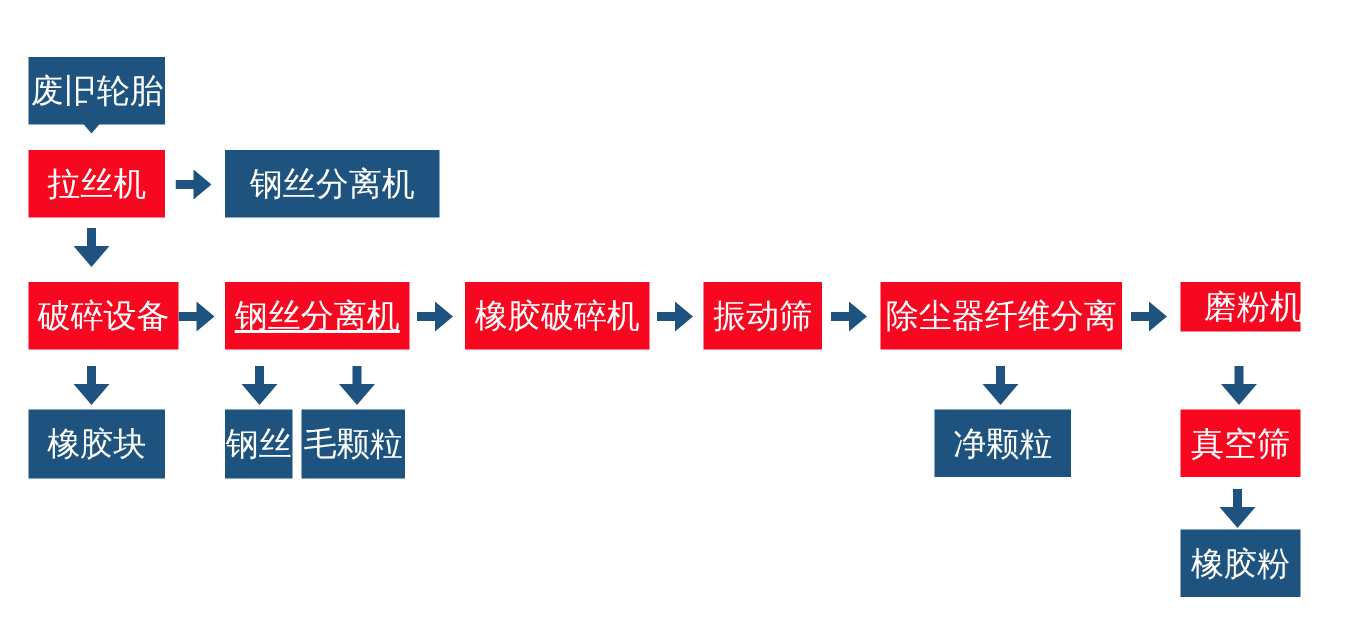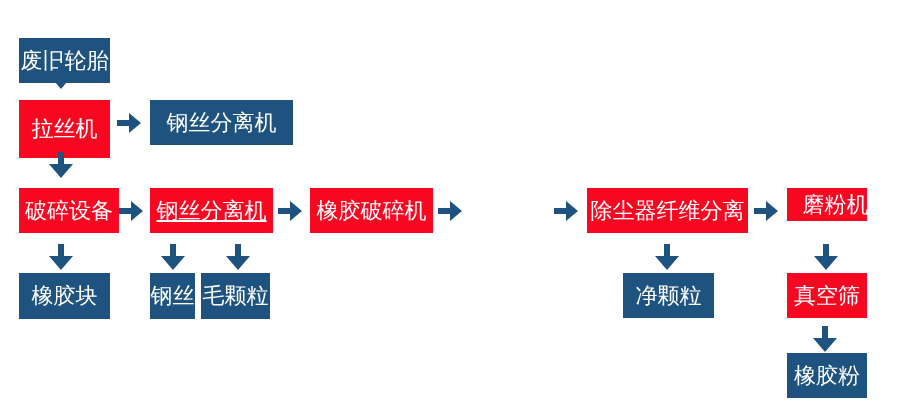--- a/index.html
+++ b/index.html
@@ -43,34 +43,37 @@
   }
   .arrow path { fill: var(--arrow); }
 </style>
 </head>
 <body>
 
 <div id="canvas">
     <div class="node material" style="left: 19px; top: 14px; width: 91px; height: 45px; margin-top: 24px;">
       <span>废旧轮胎</span>
     </div>
-    <div class="node machine" style="left: 19px; top: 100px; width: 91px; height: 58px;">
+    <div class="node machine" style="left: 19px; top: 100px; width: 91px; height: 45px;">
       <span>拉丝机</span>
     </div>
     <div class="node material" style="left: 150px; top: 100px; width: 143px; height: 45px;">
       <span>钢丝分离机</span>
     </div>
     <div class="node machine" style="left: 19px; top: 188px; width: 100px; height: 45px;">
       <span>破碎设备</span>
     </div>
     <div class="node machine" style="left: 150px; top: 188px; width: 123px; height: 45px; text-decoration: underline;">
       <span>钢丝分离机</span>
     </div>
     <div class="node machine" style="left: 310px; top: 188px; width: 123px; height: 45px;">
       <span>橡胶破碎机</span>
+    </div>
+    <div class="node machine" style="left: 469px; top: 188px; width: 79px; height: 45px;">
+      <span>振动筛</span>
     </div>
     <div class="node machine" style="left: 587px; top: 188px; width: 161px; height: 45px;">
       <span>除尘器纤维分离</span>
     </div>
     <div class="node machine" style="left: 787px; top: 188px; width: 80px; height: 33px; padding-left: 17px;">
       <span>磨粉机</span>
     </div>
     <div class="node material" style="left: 19px; top: 273px; width: 91px; height: 46px;">
       <span>橡胶块</span>
     </div>

